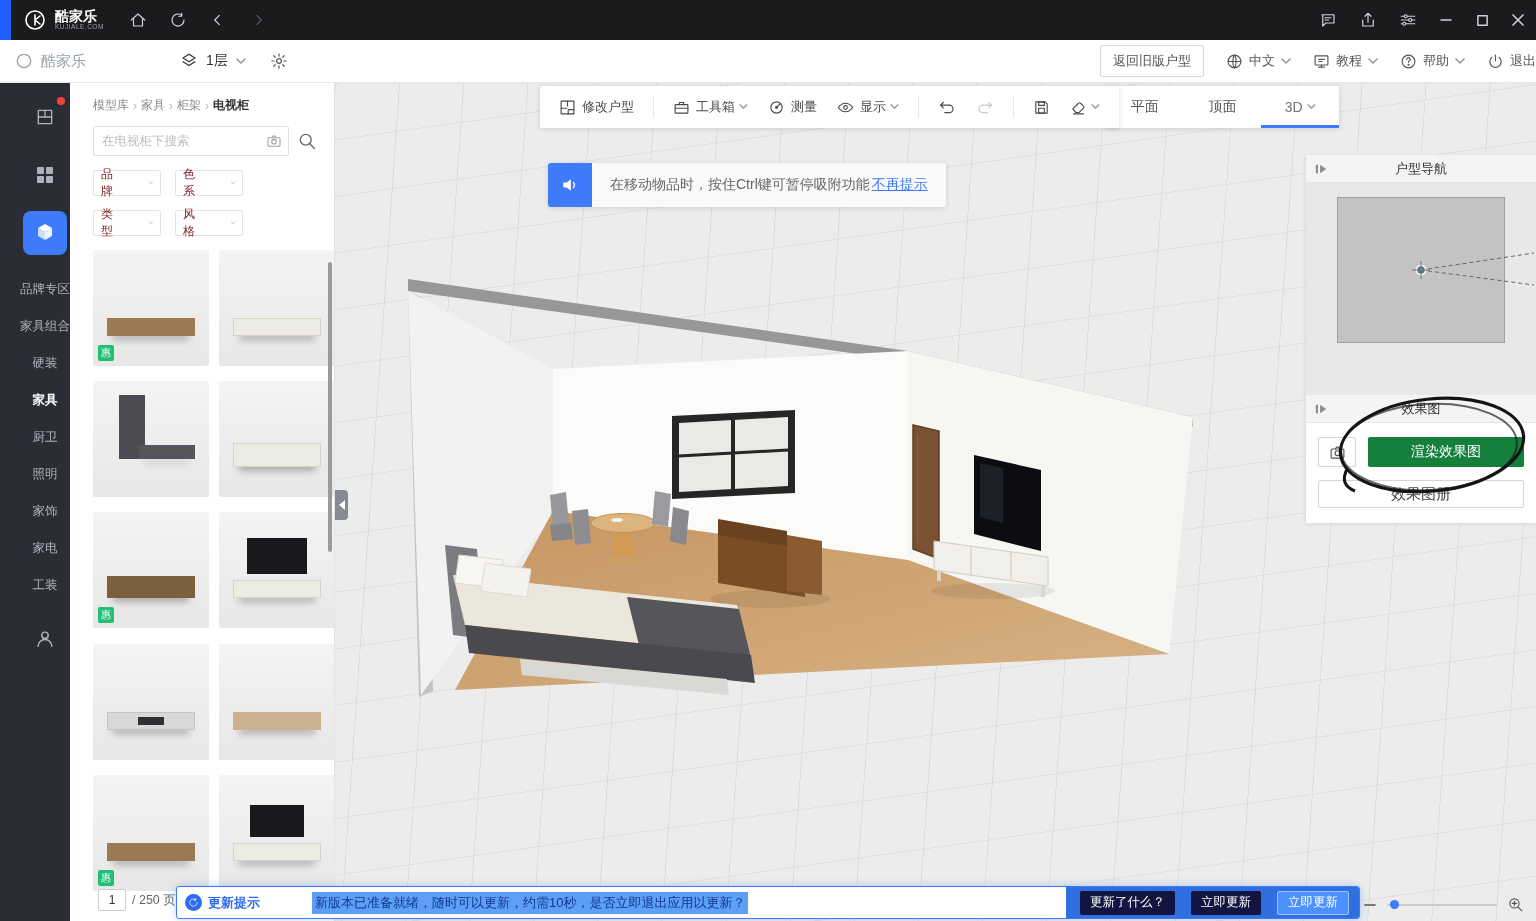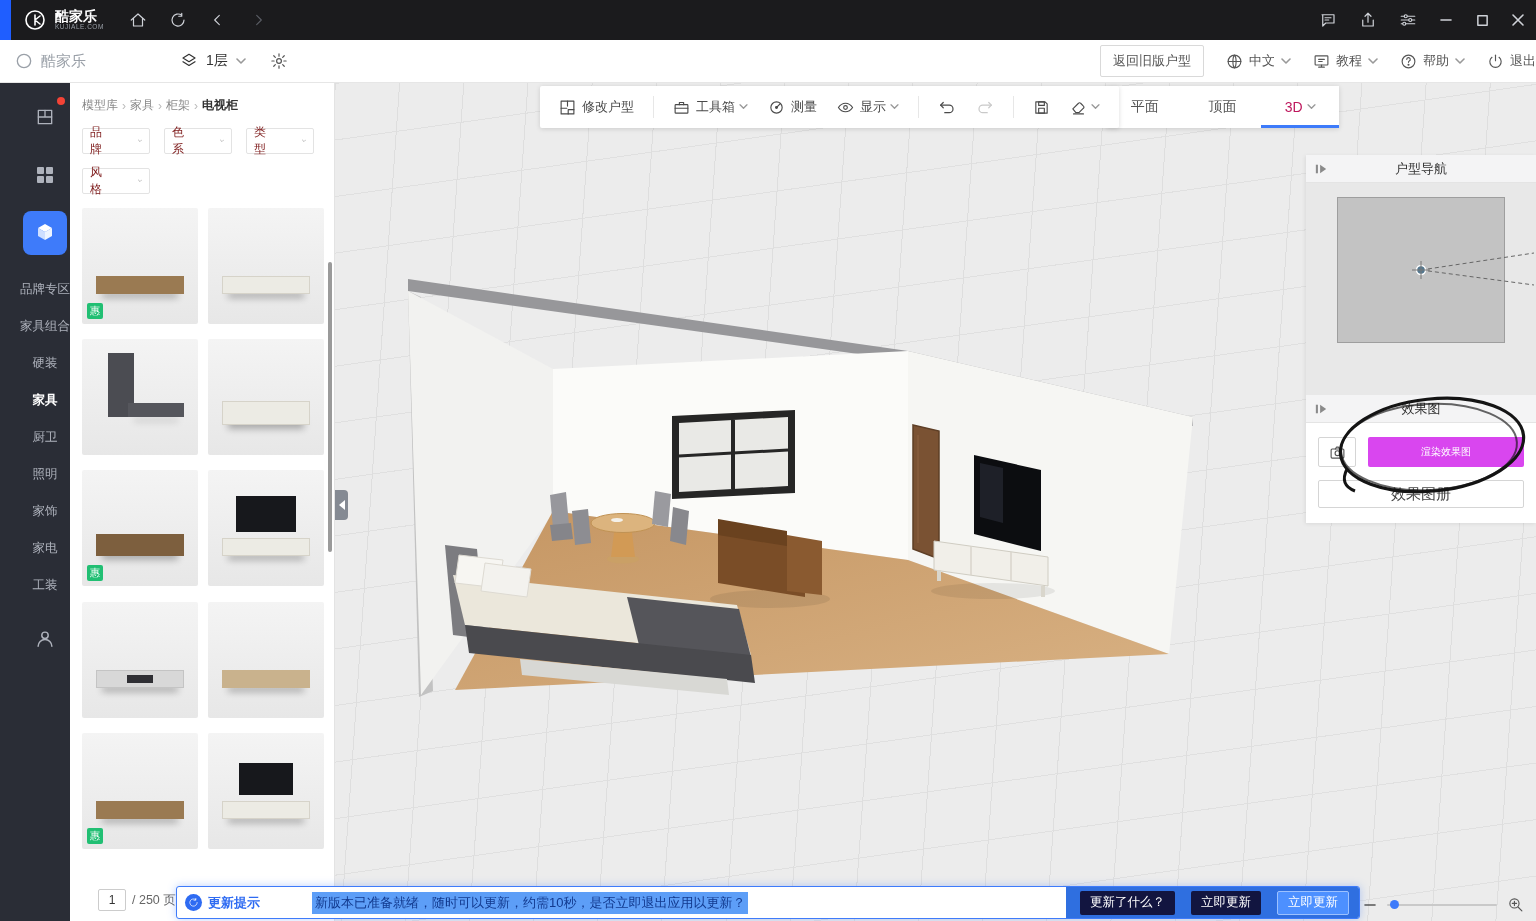--- a/index.html
+++ b/index.html
@@ -34,21 +34,21 @@
   .rail-ic { position:relative; width:44px; height:44px; margin-top:14px; display:flex; align-items:center; justify-content:center; color:#aeb2bc; border-radius:8px; cursor:pointer; }
   .rail-ic.first { margin-top:12px; }
   .rail-ic.cube { background:#3e7bfa; color:#fff; }
   .dot { position:absolute; top:2px; right:2px; width:8px; height:8px; border-radius:50%; background:#f44336; }
   .rail-menu { margin-top:16px; display:flex; flex-direction:column; align-items:center; }
   .rail-item { font-size:12.5px; color:#aeb2bc; padding:10px 0; cursor:pointer; white-space:nowrap; }
   .rail-item.active { color:#fff; font-weight:bold; }
   .rail-user { margin-top:24px; color:#aeb2bc; cursor:pointer; }
 
   
-  .catalog { position:absolute; left:70px; top:83px; width:265px; height:838px; background:#fff; border-right:1px solid #e3e3e3; z-index:140; }
+  .catalog { position:absolute; left:70px; top:83px; width:265px; height:838px; background:#fff; border-right:1px solid #e3e3e3; z-index:140;padding-left:11px; }
   .crumbs { padding:14px 12px 0 12px; font-size:12px; color:#888; display:flex; align-items:center; gap:4px; }
   .crumb { cursor:pointer; }
   .crumb.last { color:#333; font-weight:bold; }
   .crumb-sep { color:#bbb; }
   .search-row { display:flex; align-items:center; gap:8px; padding:12px 12px 0 12px; }
   .search-box { position:relative; width:196px; }
   .search-box input { width:100%; height:30px; border:1px solid #e0e0e0; border-radius:2px; padding:0 30px 0 8px; font-size:12.5px; color:#333; outline:none; font-family:inherit; }
   .search-box input::placeholder { color:#bdbdbd; }
   .cam-in { position:absolute; right:7px; top:7px; color:#a0a0a0; cursor:pointer; }
   .mag-btn { color:#666; cursor:pointer; display:flex; }
@@ -81,42 +81,42 @@
       #ececec; }
   .scene { position:absolute; inset:0; }
 
   .cv-toolbar { position:absolute; left:205px; top:3px; height:42px; background:#fff; border-radius:2px; box-shadow:0 1px 5px rgba(0,0,0,.14); display:flex; align-items:center; padding:0 12px; gap:6px; z-index:20; }
   .cvt { display:flex; align-items:center; gap:6px; font-size:13px; color:#4a4a4a; padding:0 7px; cursor:pointer; white-space:nowrap; }
   .vdiv { width:1px; height:22px; background:#e7e7e7; margin:0 6px; }
   .cvt .chev { margin-left:-2px; }
   .cvt.dim { color:#c9c9c9; }
   .tabsbar { position:absolute; left:771px; top:3px; width:233px; height:42px; background:#fff; box-shadow:0 1px 5px rgba(0,0,0,.14); display:flex; z-index:19; }
   .tab { flex:1; display:flex; align-items:center; justify-content:center; gap:4px; font-size:14px; color:#555; cursor:pointer; }
-  .tab.active { color:#be185d; box-shadow:inset 0 -3px 0 #3d7bfa; }
+  .tab.active { color:#737373; box-shadow:inset 0 -3px 0 #3d7bfa; }
 
   .toast { position:absolute; left:213px; top:80px; display:flex; z-index:25; box-shadow:0 1px 5px rgba(0,0,0,.12); }
   .toast-ic { width:44px; height:44px; background:#3e7bfa; border-radius:3px 0 0 3px; display:flex; align-items:center; justify-content:center; color:#fff; }
   .toast-body { background:rgba(250,250,250,.95); height:44px; display:flex; align-items:center; padding:0 18px; font-size:14px; color:#666; border-radius:0 3px 3px 0; }
   .toast-link { color:#3e7bfa; text-decoration:underline; cursor:pointer; margin-left:2px; }
 
   .collapse-handle { position:absolute; left:0; top:407px; width:13px; height:30px; background:#858a93; border-radius:0 4px 4px 0; display:flex; align-items:center; justify-content:center; cursor:pointer; z-index:15; }
   .collapse-handle span { width:0; height:0; border-top:5px solid transparent; border-bottom:5px solid transparent; border-right:6px solid #fff; }
 
   
   .rpanel { position:absolute; right:0; top:72px; width:230px; height:368px; background:#fff; z-index:30; box-shadow:-1px 1px 4px rgba(0,0,0,.08); }
   .rp-head { height:28px; background:#f4f4f5; border-bottom:1px solid #e4e4e4; display:flex; align-items:center; font-size:13px; color:#333; position:relative; }
   .rp-head .title { flex:1; text-align:center; }
   .rp-collapse { position:absolute; left:9px; top:8px; color:#8a8a8a; cursor:pointer; display:flex; }
   .rp-map { position:relative; height:212px; background:#e8e8e8; }
   .rp-room { position:absolute; left:31px; top:14px; width:168px; height:146px; background:#c3c3c3; border:1px solid #9e9e9e; }
   .rp-map svg { position:absolute; inset:0; }
   .rp-body { padding:14px 12px 0 12px; background:#fff; }
   .rp-row { display:flex; gap:12px; }
   .cam-btn { width:38px; height:30px; border:1px solid #d5d5d5; border-radius:2px; background:#fff; display:flex; align-items:center; justify-content:center; color:#555; cursor:pointer; }
-  .render-btn { flex:1; height:30px; background:#d946ef; color:#fff; font-size:10px; border:none; border-radius:2px; cursor:pointer; font-family:Liberation Serif, serif; }
+  .render-btn { flex:1; height:30px; background:#15803d; color:#fff; font-size:14px; border:none; border-radius:2px; cursor:pointer; font-family:Liberation Serif, serif; }
   .album-btn { margin-top:13px; width:100%; height:28px; background:#fff; border:1px solid #d5d5d5; border-radius:2px; color:#444; font-size:15px; cursor:pointer; font-family:inherit; }
 
   .annotation { position:absolute; left:940px; top:290px; width:270px; height:160px; z-index:40; pointer-events:none; }
 
   .zoomctl { position:absolute; right:12px; bottom:8px; display:flex; align-items:center; gap:10px; z-index:18; color:#555; }
   .zoom-track { position:relative; width:110px; height:2px; background:#c9c9c9; border-radius:1px; cursor:pointer; }
   .zoom-knob { position:absolute; left:3px; top:-4px; width:9px; height:9px; border-radius:50%; background:#3e7bfa; }
 
   
   .updatebar { position:absolute; left:176px; top:886px; width:1184px; height:33px; background:#fff; border:1px solid #3e7bfa; border-radius:3px; box-shadow:0 0 8px rgba(62,123,250,.35); display:flex; align-items:center; z-index:210; overflow:hidden; }
@@ -313,20 +313,38 @@
 <div class="catalog">
   <div class="crumbs">
     <span class="crumb">模型库</span>
       <span class="crumb-sep">›</span>
     <span class="crumb">家具</span>
       <span class="crumb-sep">›</span>
     <span class="crumb">柜架</span>
       <span class="crumb-sep">›</span>
     <span class="crumb last">电视柜</span>
   </div>
+  <div class="search-row">
+    <div class="search-box">
+      <input type="text" placeholder="在电视柜下搜索" style="">
+      <span class="cam-in">
+        <svg class="ic" width="16" height="16" viewBox="0 0 24 24">
+            <rect x="3" y="7" width="18" height="13" rx="1.5"></rect>
+            <path d="M9 7l1.5-2.5h3L15 7"></path>
+            <circle cx="12" cy="13" r="3.4"></circle>
+          </svg>
+      </span>
+    </div>
+    <span class="mag-btn">
+      <svg class="ic" width="20" height="20" viewBox="0 0 24 24">
+          <circle cx="10.5" cy="10.5" r="6.5"></circle>
+          <path d="M15.5 15.5L21 21"></path>
+        </svg>
+    </span>
+  </div>
   <div class="filters">
     <div class="filter">
         <span>品牌</span>
         <svg class="ic chev" width="9" height="6" viewBox="0 0 10 7">
           <path d="M1 1l4 4 4-4"></path>
         </svg>
       </div>
     <div class="filter">
         <span>色系</span>
         <svg class="ic chev" width="9" height="6" viewBox="0 0 10 7">
@@ -538,20 +556,32 @@
         <span>顶面</span>
       </div>
     <div class="tab active">
       <span>3D</span>
       <svg class="ic chev" width="9" height="6" viewBox="0 0 10 7">
           <path d="M1 1l4 4 4-4"></path>
         </svg>
     </div>
   </div>
 
+  <div class="toast">
+    <div class="toast-ic">
+      <svg width="20" height="20" viewBox="0 0 24 24">
+          <path d="M4 9v6h4l5 4V5L8 9H4z" fill="#fff"></path>
+          <path d="M16 9a4 4 0 0 1 0 6" stroke="#fff" fill="none" stroke-width="1.6" stroke-linecap="round"></path>
+        </svg>
+    </div>
+    <div class="toast-body">
+      <span>在移动物品时，按住Ctrl键可暂停吸附功能</span>
+      <span class="toast-link">不再提示</span>
+    </div>
+  </div>
 
   <div class="collapse-handle">
       <span></span>
     </div>
 
   <div class="rpanel">
     <div class="rp-head">
       <span class="rp-collapse">
         <svg width="12" height="12" viewBox="0 0 14 14" fill="currentColor">
             <rect x="1" y="2" width="2.4" height="10"></rect>

